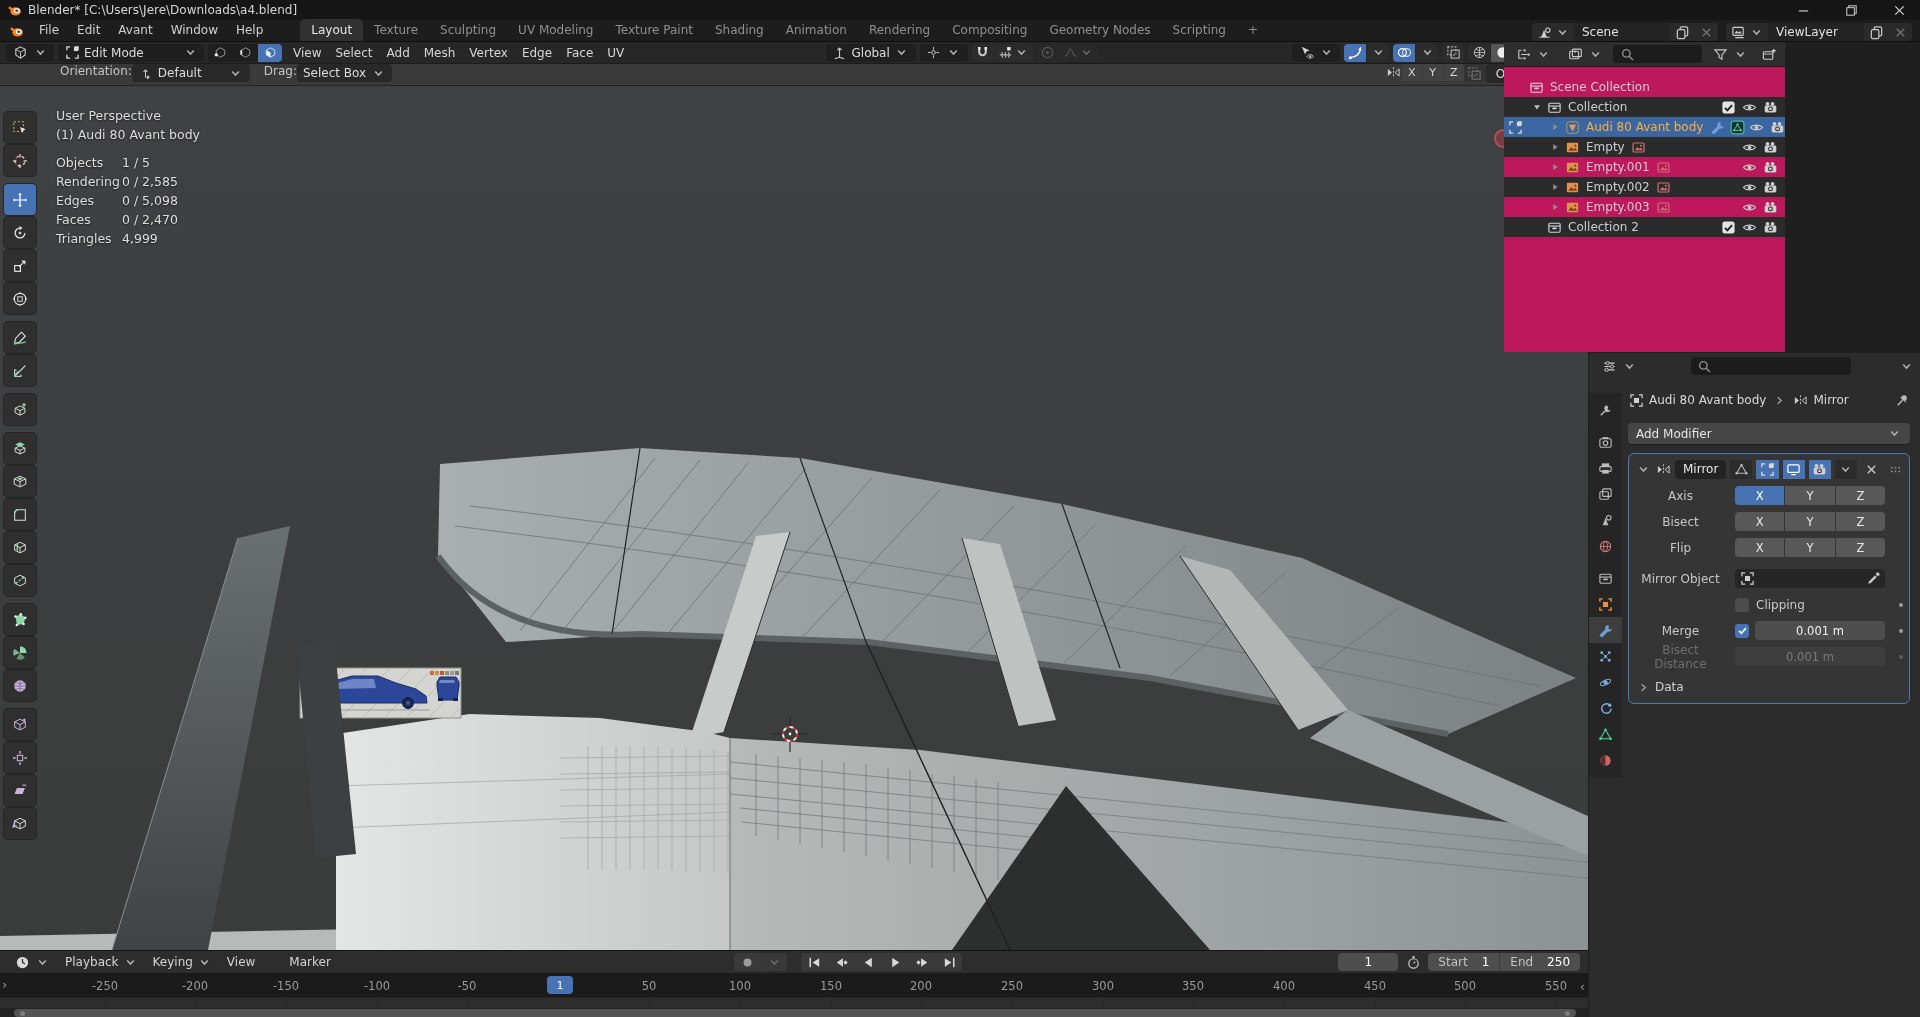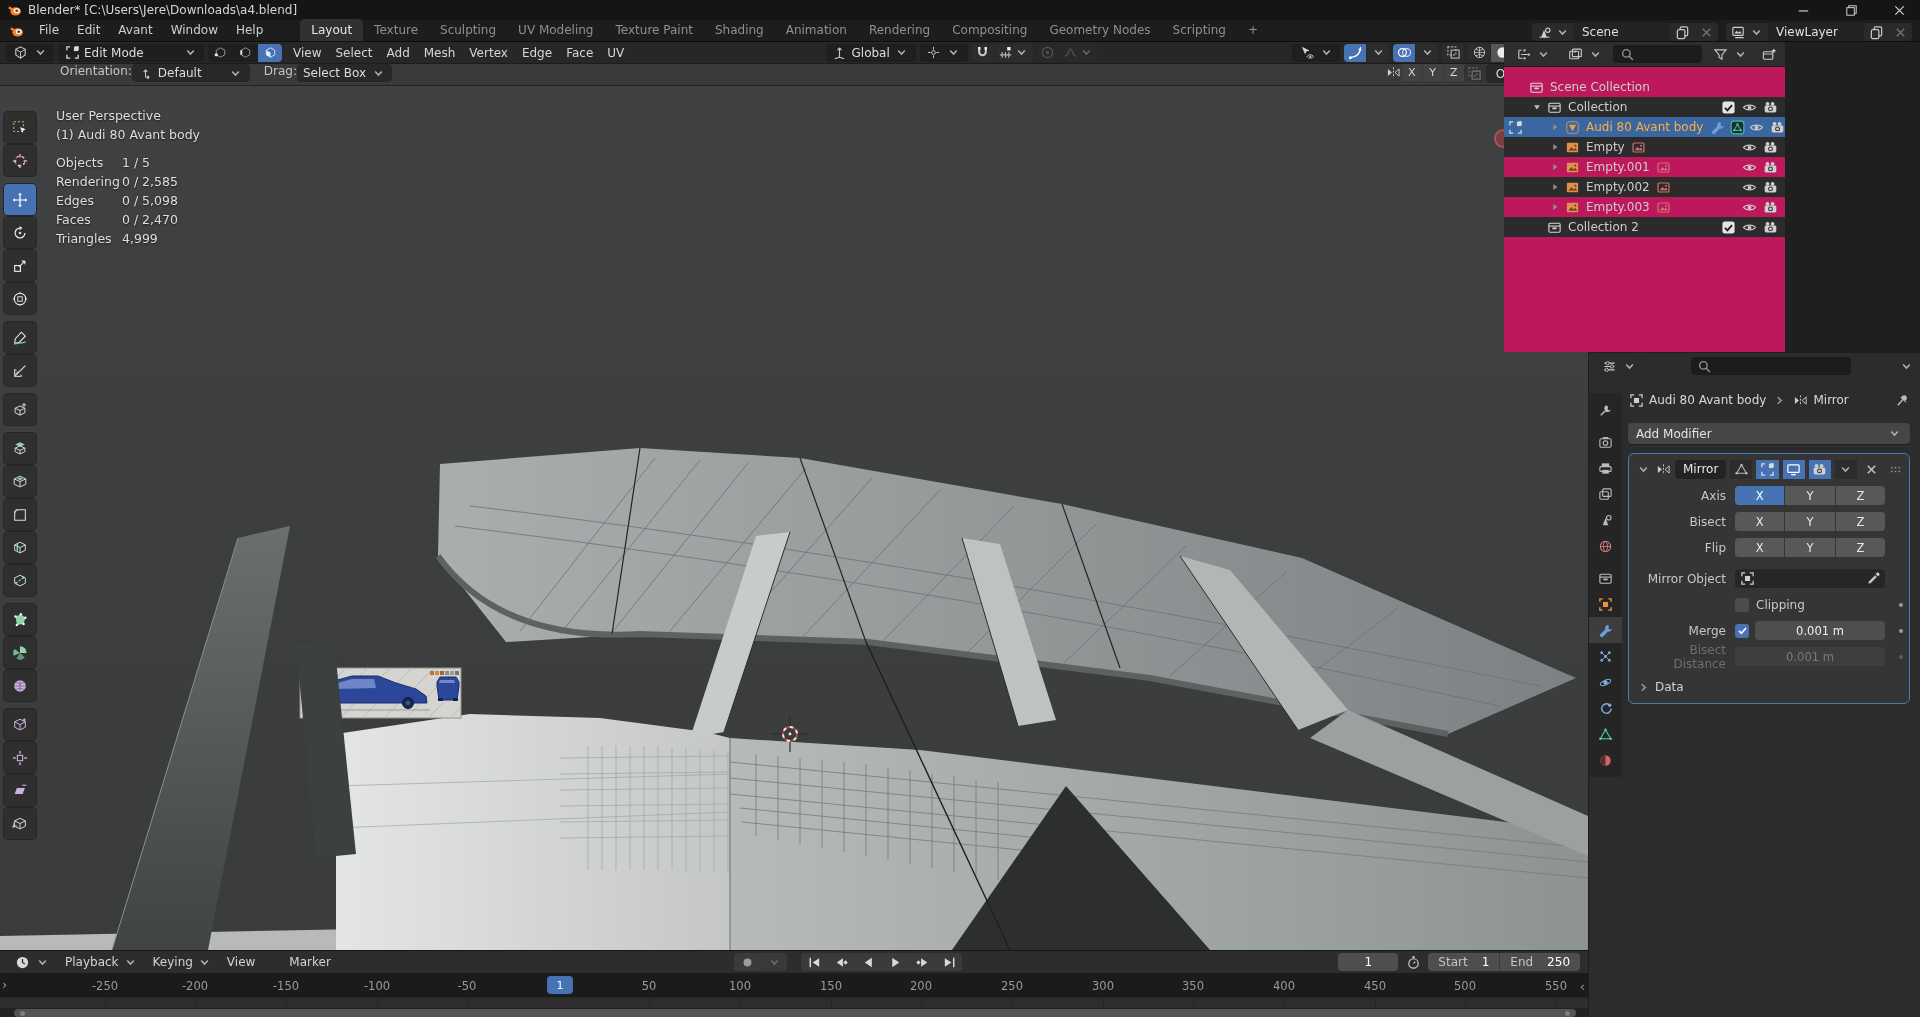--- a/index.html
+++ b/index.html
@@ -86,21 +86,21 @@
   .ptab.active { background:#3d3d3d; }
   #prop-content { position:absolute; left:33px; top:30px; right:0; padding:4px 10px 0 6px; }
   .breadcrumb { display:flex; align-items:center; gap:5px; height:26px; color:#d8d8d8; }
   .addmod { margin-top:10px; height:21px; background:#464646; border-radius:4px; display:flex; align-items:center; padding:0 8px; color:#e3e3e3; box-shadow:0 1px 1px rgba(0,0,0,.3); }
   .mod-panel { margin-top:9px; background:#353535; border:1px solid #4a7ab5; border-radius:6px; padding:4px 6px 8px; }
   .mod-head { display:flex; align-items:center; gap:4px; height:22px; }
   .mod-name { flex:1; background:#232323; border-radius:4px; height:19px; display:flex; align-items:center; padding:0 8px; color:#e6e6e6; max-width:108px; }
   .mini { width:23px; height:19px; display:flex; align-items:center; justify-content:center; background:#2c2c2c; }
   .mini.on { background:#4772b3; }
   .mod-row { display:flex; align-items:center; height:21px; margin-top:5px; }
-  .mod-row .rl { width:100px; text-align:right; padding-right:9px; color:#c7c7c7; flex:0 0 auto; }
+  .mod-row .rl { width:100px; text-align:center; padding-right:9px; color:#c7c7c7; flex:0 0 auto; }
   .mod-row .rl.off { color:#6e6e6e; }
   .widget { display:flex; flex:0 0 auto; width:150px; }
   .segbtns { display:flex; width:150px; gap:1px; border-radius:4px; overflow:hidden; }
   .segbtns .sb { flex:1; height:19px; display:flex; align-items:center; justify-content:center; background:#585858; color:#e8e8e8; font-size:11.5px; }
   .segbtns .sb.sel { background:#4772b3; color:#fff; }
   .objfield { width:150px; height:19px; background:#262626; border-radius:4px; display:flex; align-items:center; padding:0 4px; }
   .valfield { flex:1; height:19px; background:#4e4e4e; border-radius:4px; display:flex; align-items:center; justify-content:center; color:#f0f0f0; font-size:11.5px; }
   .valfield.off { background:#3e3e3e; color:#7a7a7a; }
   .cb { width:14px; height:14px; border-radius:3px; background:#4c4c4c; display:flex; align-items:center; justify-content:center; flex:0 0 auto; }
   .cb.checked { background:#4772b3; }

